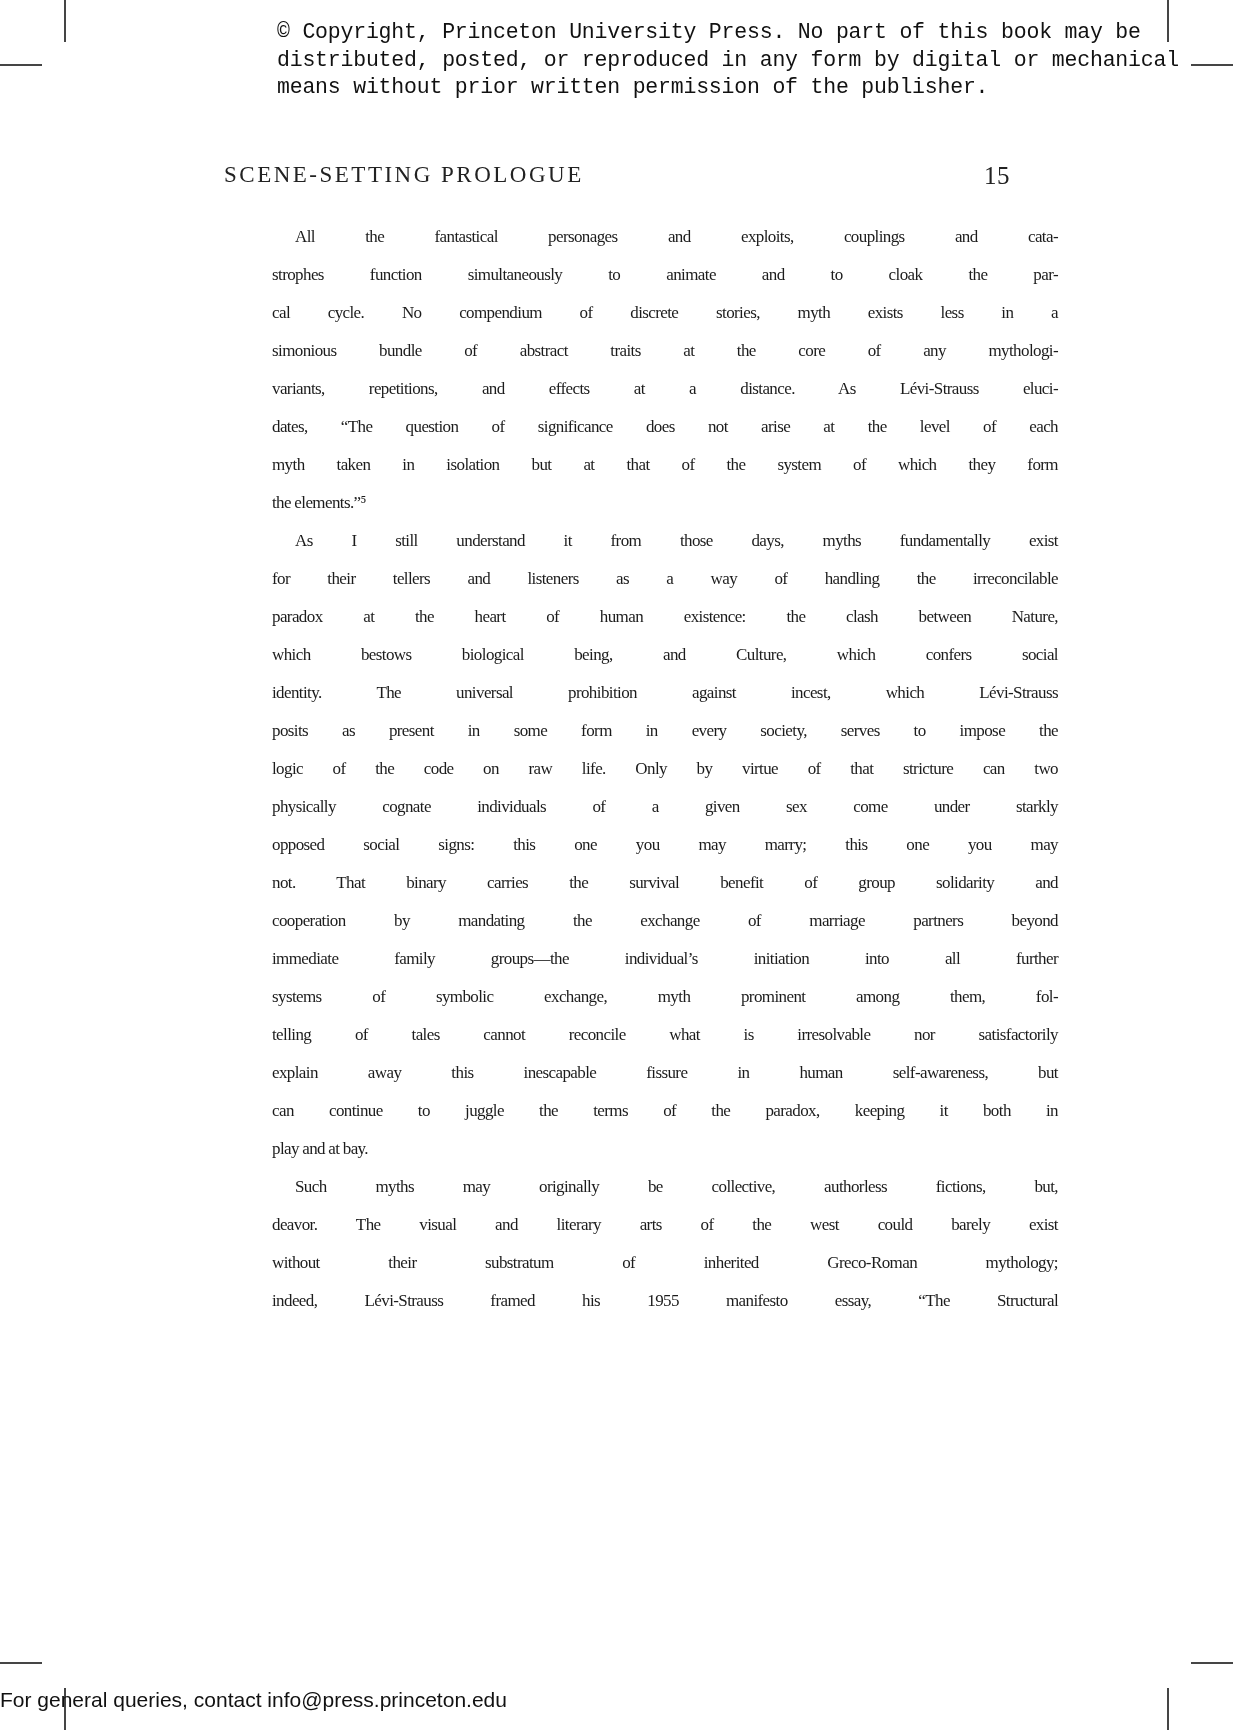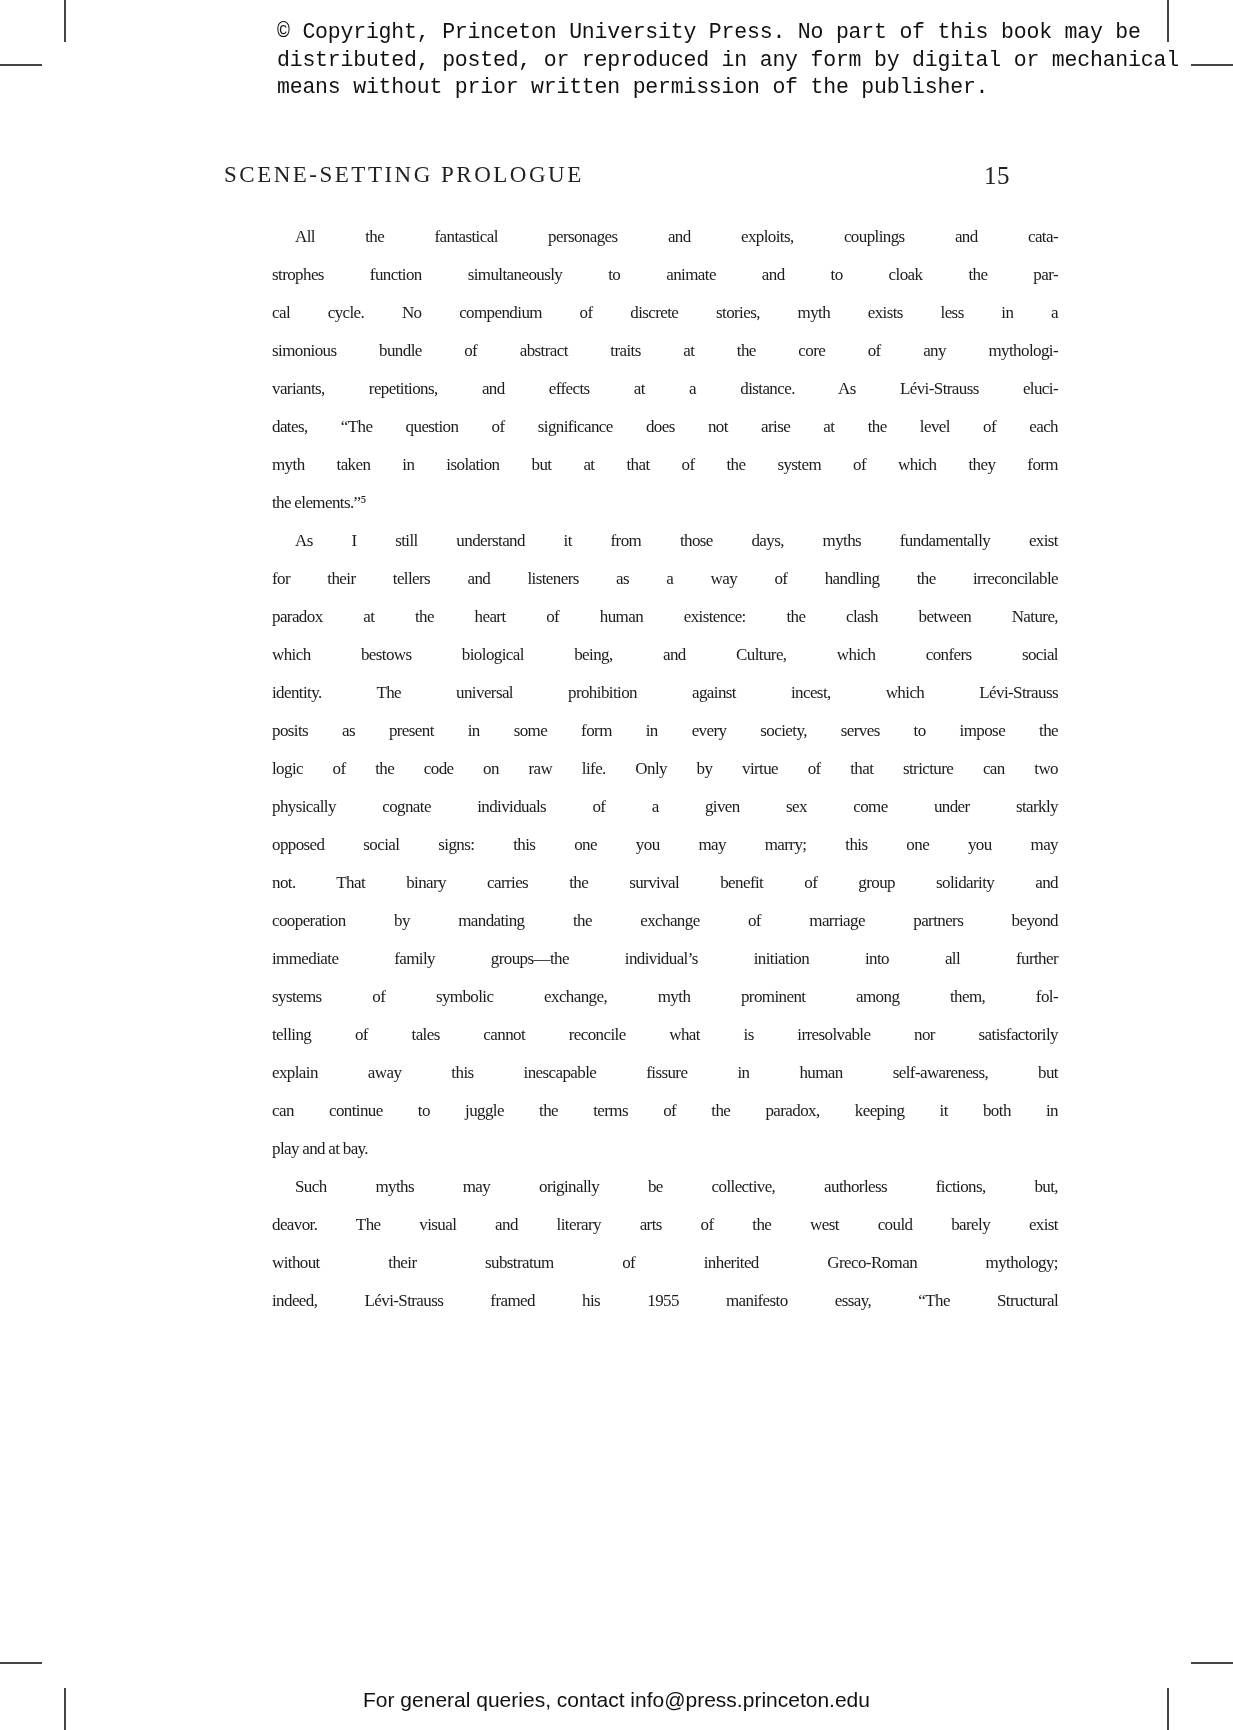--- a/index.html
+++ b/index.html
@@ -84,21 +84,20 @@
   }
   .body-text .line.rag { text-align-last: left; }
   .body-text .line.indent { text-indent: 23px; }
 
   
   .footer {
     position: absolute;
     left: 0;
     top: 1688px;
     width: 1233px;
-    text-align: center;
     font-family: "Liberation Sans", "DejaVu Sans", sans-serif;
     font-size: 21px;
     color: #111;
   }
 </style>
 </head>
 <body>
 
 <div class="page">
 

